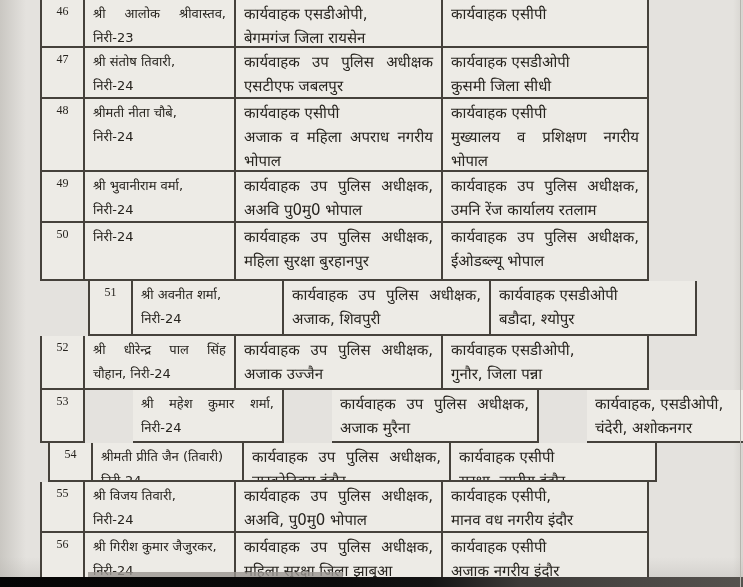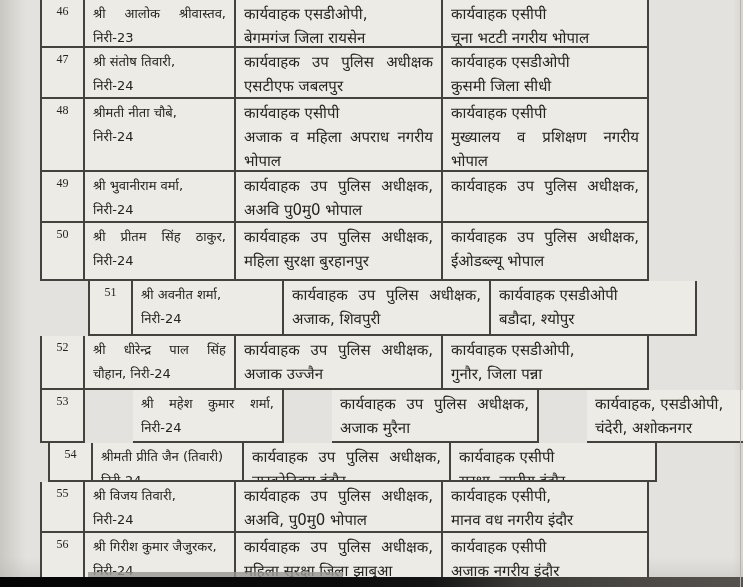--- a/index.html
+++ b/index.html
@@ -57,21 +57,20 @@
       <div class="cell name">
         <div class="line j">श्री आलोक श्रीवास्तव,</div>
         <div class="line">निरी-23</div>
       </div>
       <div class="cell current_posting">
         <div class="line">कार्यवाहक एसडीओपी,</div>
         <div class="line">बेगमगंज जिला रायसेन</div>
       </div>
       <div class="cell new_posting">
         <div class="line">कार्यवाहक एसीपी</div>
-        <div class="line">चूना भटटी नगरीय भोपाल</div>
       </div>
     </div>
     <div class="row" style="height: 51px;">
       <div class="cell sn"><span>47</span></div>
       <div class="cell name">
         <div class="line">श्री संतोष तिवारी,</div>
         <div class="line">निरी-24</div>
       </div>
       <div class="cell current_posting">
         <div class="line j">कार्यवाहक उप पुलिस अधीक्षक</div>
@@ -104,26 +103,26 @@
       <div class="cell name">
         <div class="line">श्री भुवानीराम वर्मा,</div>
         <div class="line">निरी-24</div>
       </div>
       <div class="cell current_posting">
         <div class="line j">कार्यवाहक उप पुलिस अधीक्षक,</div>
         <div class="line">अअवि पु0मु0 भोपाल</div>
       </div>
       <div class="cell new_posting">
         <div class="line j">कार्यवाहक उप पुलिस अधीक्षक,</div>
+        <div class="line">उमनि रेंज कार्यालय रतलाम</div>
       </div>
     </div>
     <div class="row" style="height: 58px;">
       <div class="cell sn"><span>50</span></div>
       <div class="cell name">
-        <div class="line j">श्री प्रीतम सिंह ठाकुर,</div>
         <div class="line">निरी-24</div>
       </div>
       <div class="cell current_posting">
         <div class="line j">कार्यवाहक उप पुलिस अधीक्षक,</div>
         <div class="line">महिला सुरक्षा बुरहानपुर</div>
       </div>
       <div class="cell new_posting">
         <div class="line j">कार्यवाहक उप पुलिस अधीक्षक,</div>
         <div class="line">ईओडब्ल्यू भोपाल</div>
       </div>

